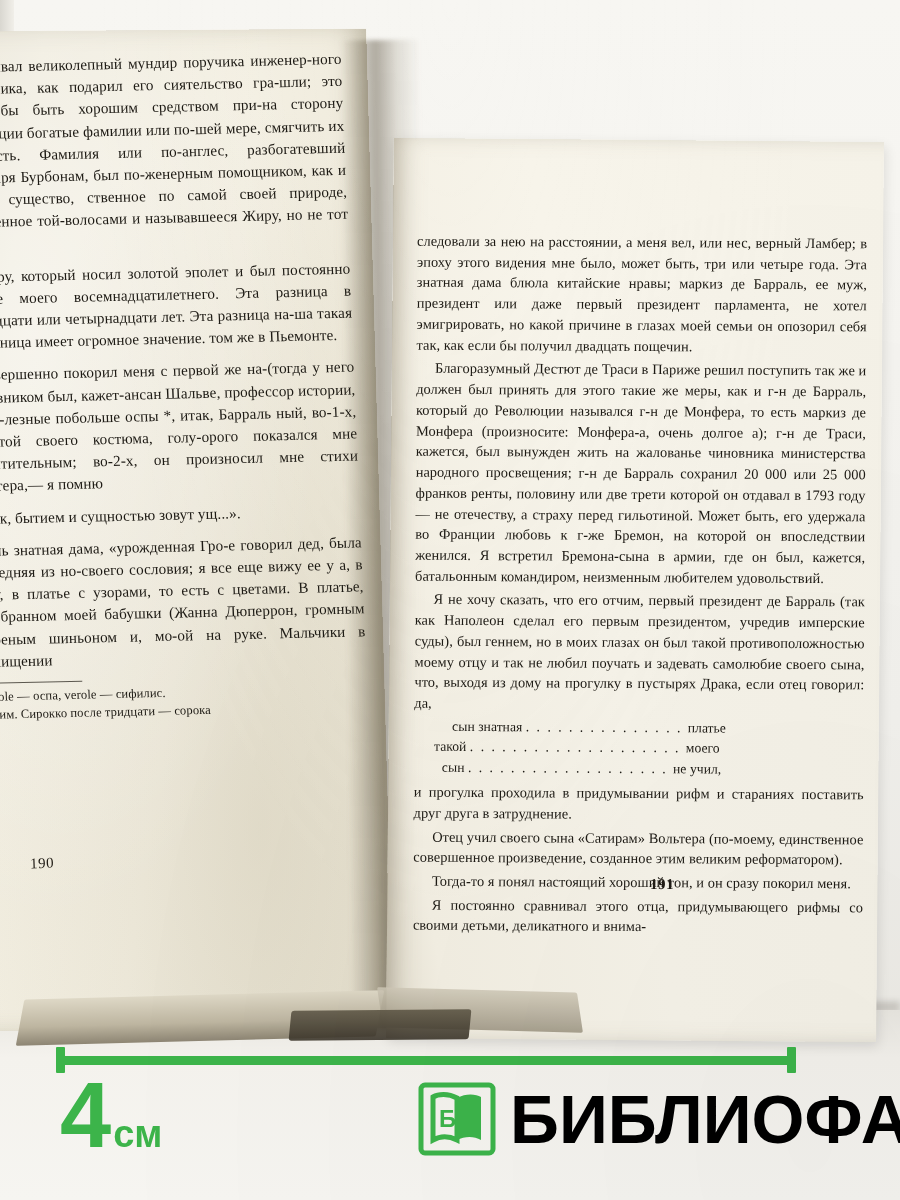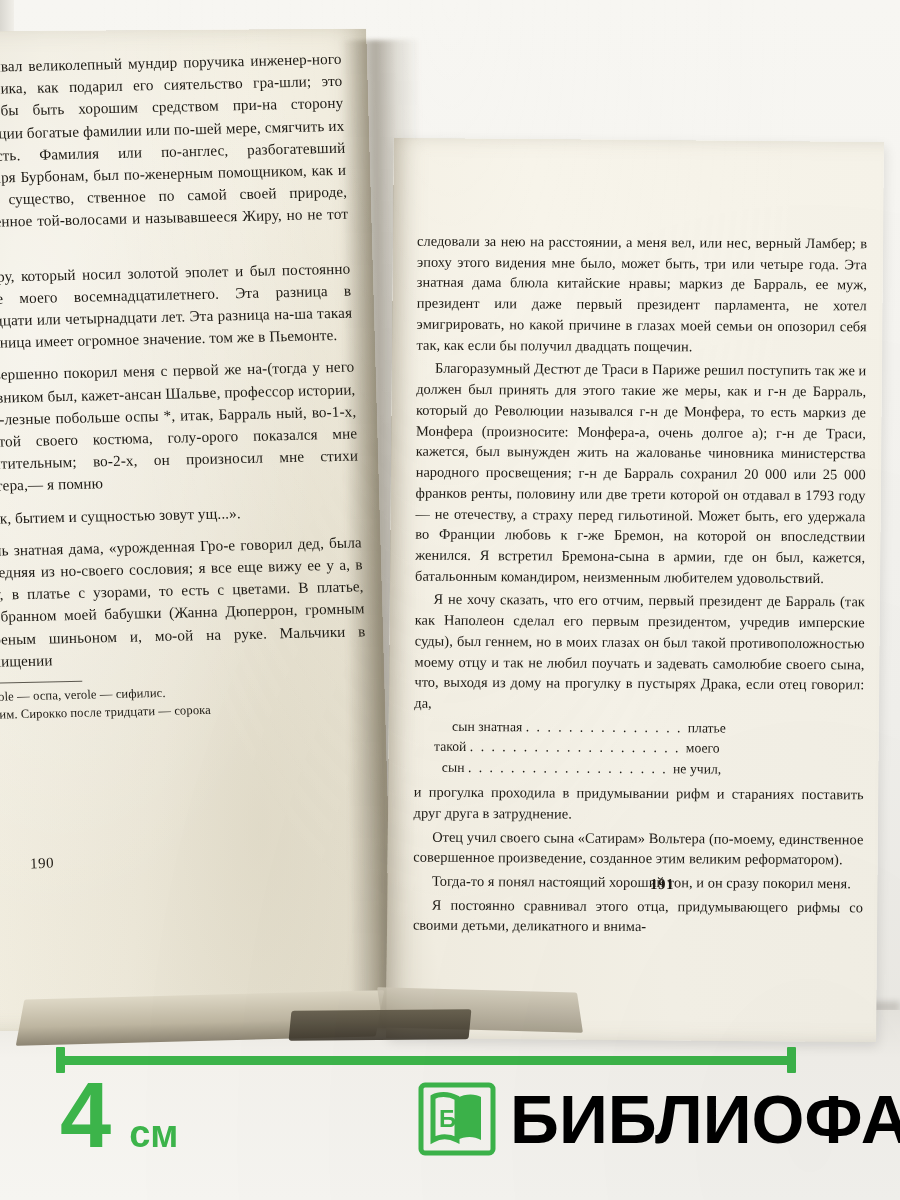--- a/index.html
+++ b/index.html
@@ -230,21 +230,21 @@
     font-weight: 700;
     letter-spacing: -2px;
   }
   .ruler-label .num {
     font-size: 92px;
     line-height: 0.95;
   }
   .ruler-label .unit {
     font-size: 38px;
     letter-spacing: 0;
-    margin-left: 20px;
+    margin-left: 4px;
   }
 
   
   .logo {
     position: absolute;
     left: 418px; top: 1082px;
     display: flex;
     align-items: center;
     gap: 14px;
     color: #3cb44a;

